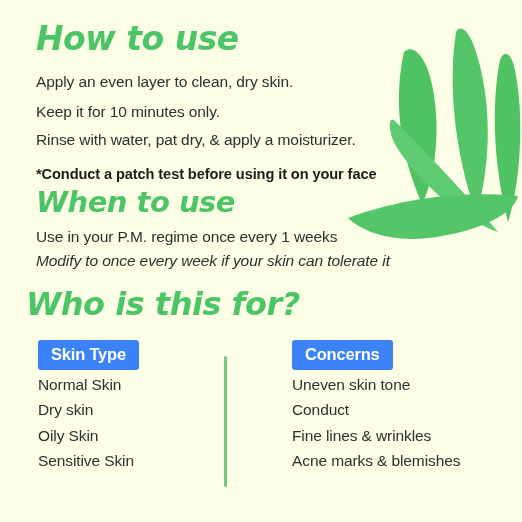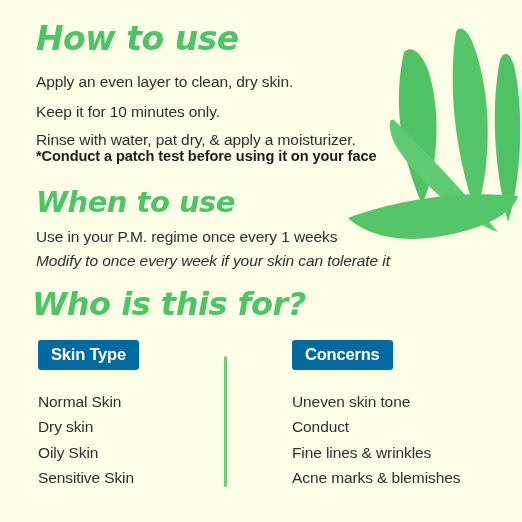--- a/index.html
+++ b/index.html
@@ -55,21 +55,21 @@
 
   #heading-when-to-use {
     position: absolute;
     left: 36px;
     top: 188px;
     font-size: 29px;
   }
 
   #heading-who-is-this-for {
     position: absolute;
-    left: 32px;
+    left: 26px;
     top: 288px;
     font-size: 32px;
   }
 
   .body-line {
     position: absolute;
     left: 36px;
     font-size: 15.5px;
     color: #2f2f2f;
     font-weight: 400;
@@ -79,54 +79,54 @@
 
   .body-line.bold {
     font-weight: 700;
     font-size: 14.6px;
     color: #1d1d1d;
   }
 
   #how-line-1 { top: 73px; }
   #how-line-2 { top: 103px; }
   #how-line-3 { top: 131px; }
-  #how-note   { top: 148px; }
+  #how-note   { top: 166px; }
 
   #when-line-1 { top: 228px; }
   #when-line-2 { top: 252px; font-style: italic; }
 
   
   #columns {
     position: absolute;
     left: 0;
     top: 340px;
     width: 522px;
     height: 175px;
   }
 
   .column { position: absolute; top: 0; }
   #column-skin-type { left: 38px; }
   #column-concerns  { left: 292px; }
 
   .column-badge {
     display: inline-block;
-    background: #0369a1;
+    background: #3b82f6;
     color: #FFFFFF;
     font-weight: 700;
     font-size: 16.5px;
     padding: 6px 13px 7px 13px;
     border-radius: 3px;
     letter-spacing: -0.2px;
     white-space: nowrap;
     line-height: 1.05;
   }
 
   .column-list {
     list-style: none;
-    margin-top: 19px;
+    margin-top: 2px;
     padding: 0;
   }
 
   .column-list li {
     font-size: 15.5px;
     color: #2f2f2f;
     line-height: 1.62;
     white-space: nowrap;
     letter-spacing: -0.1px;
   }

